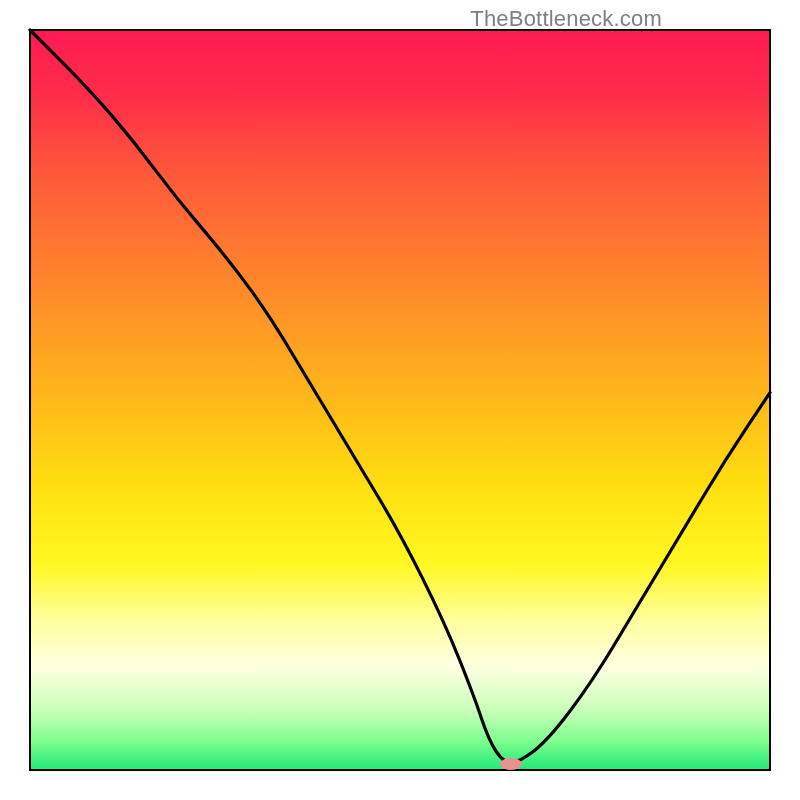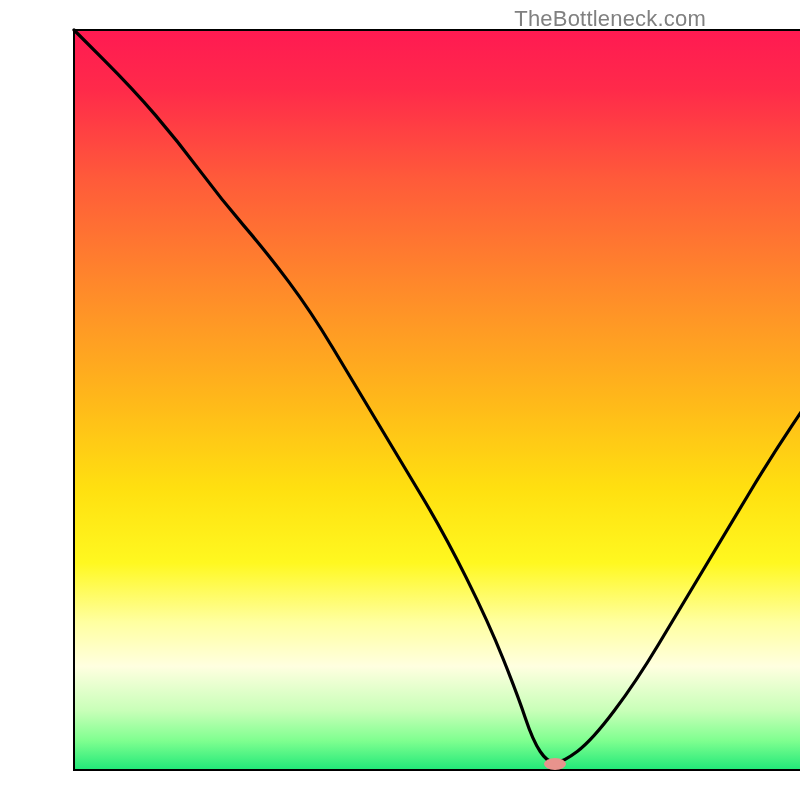--- a/index.html
+++ b/index.html
@@ -7,21 +7,20 @@
     padding: 0;
     width: 800px;
     height: 800px;
     background: #ffffff;
     font-family: Arial, Helvetica, sans-serif;
   }
   .chart-container {
     position: relative;
     width: 672px;
     height: 800px;
-    margin-left: 44px;
   }
   .watermark {
     position: absolute;
     top: 6px;
     right: 10px;
     font-size: 22px;
     color: #808080;
     font-weight: 400;
     letter-spacing: 0.2px;
     z-index: 10;

